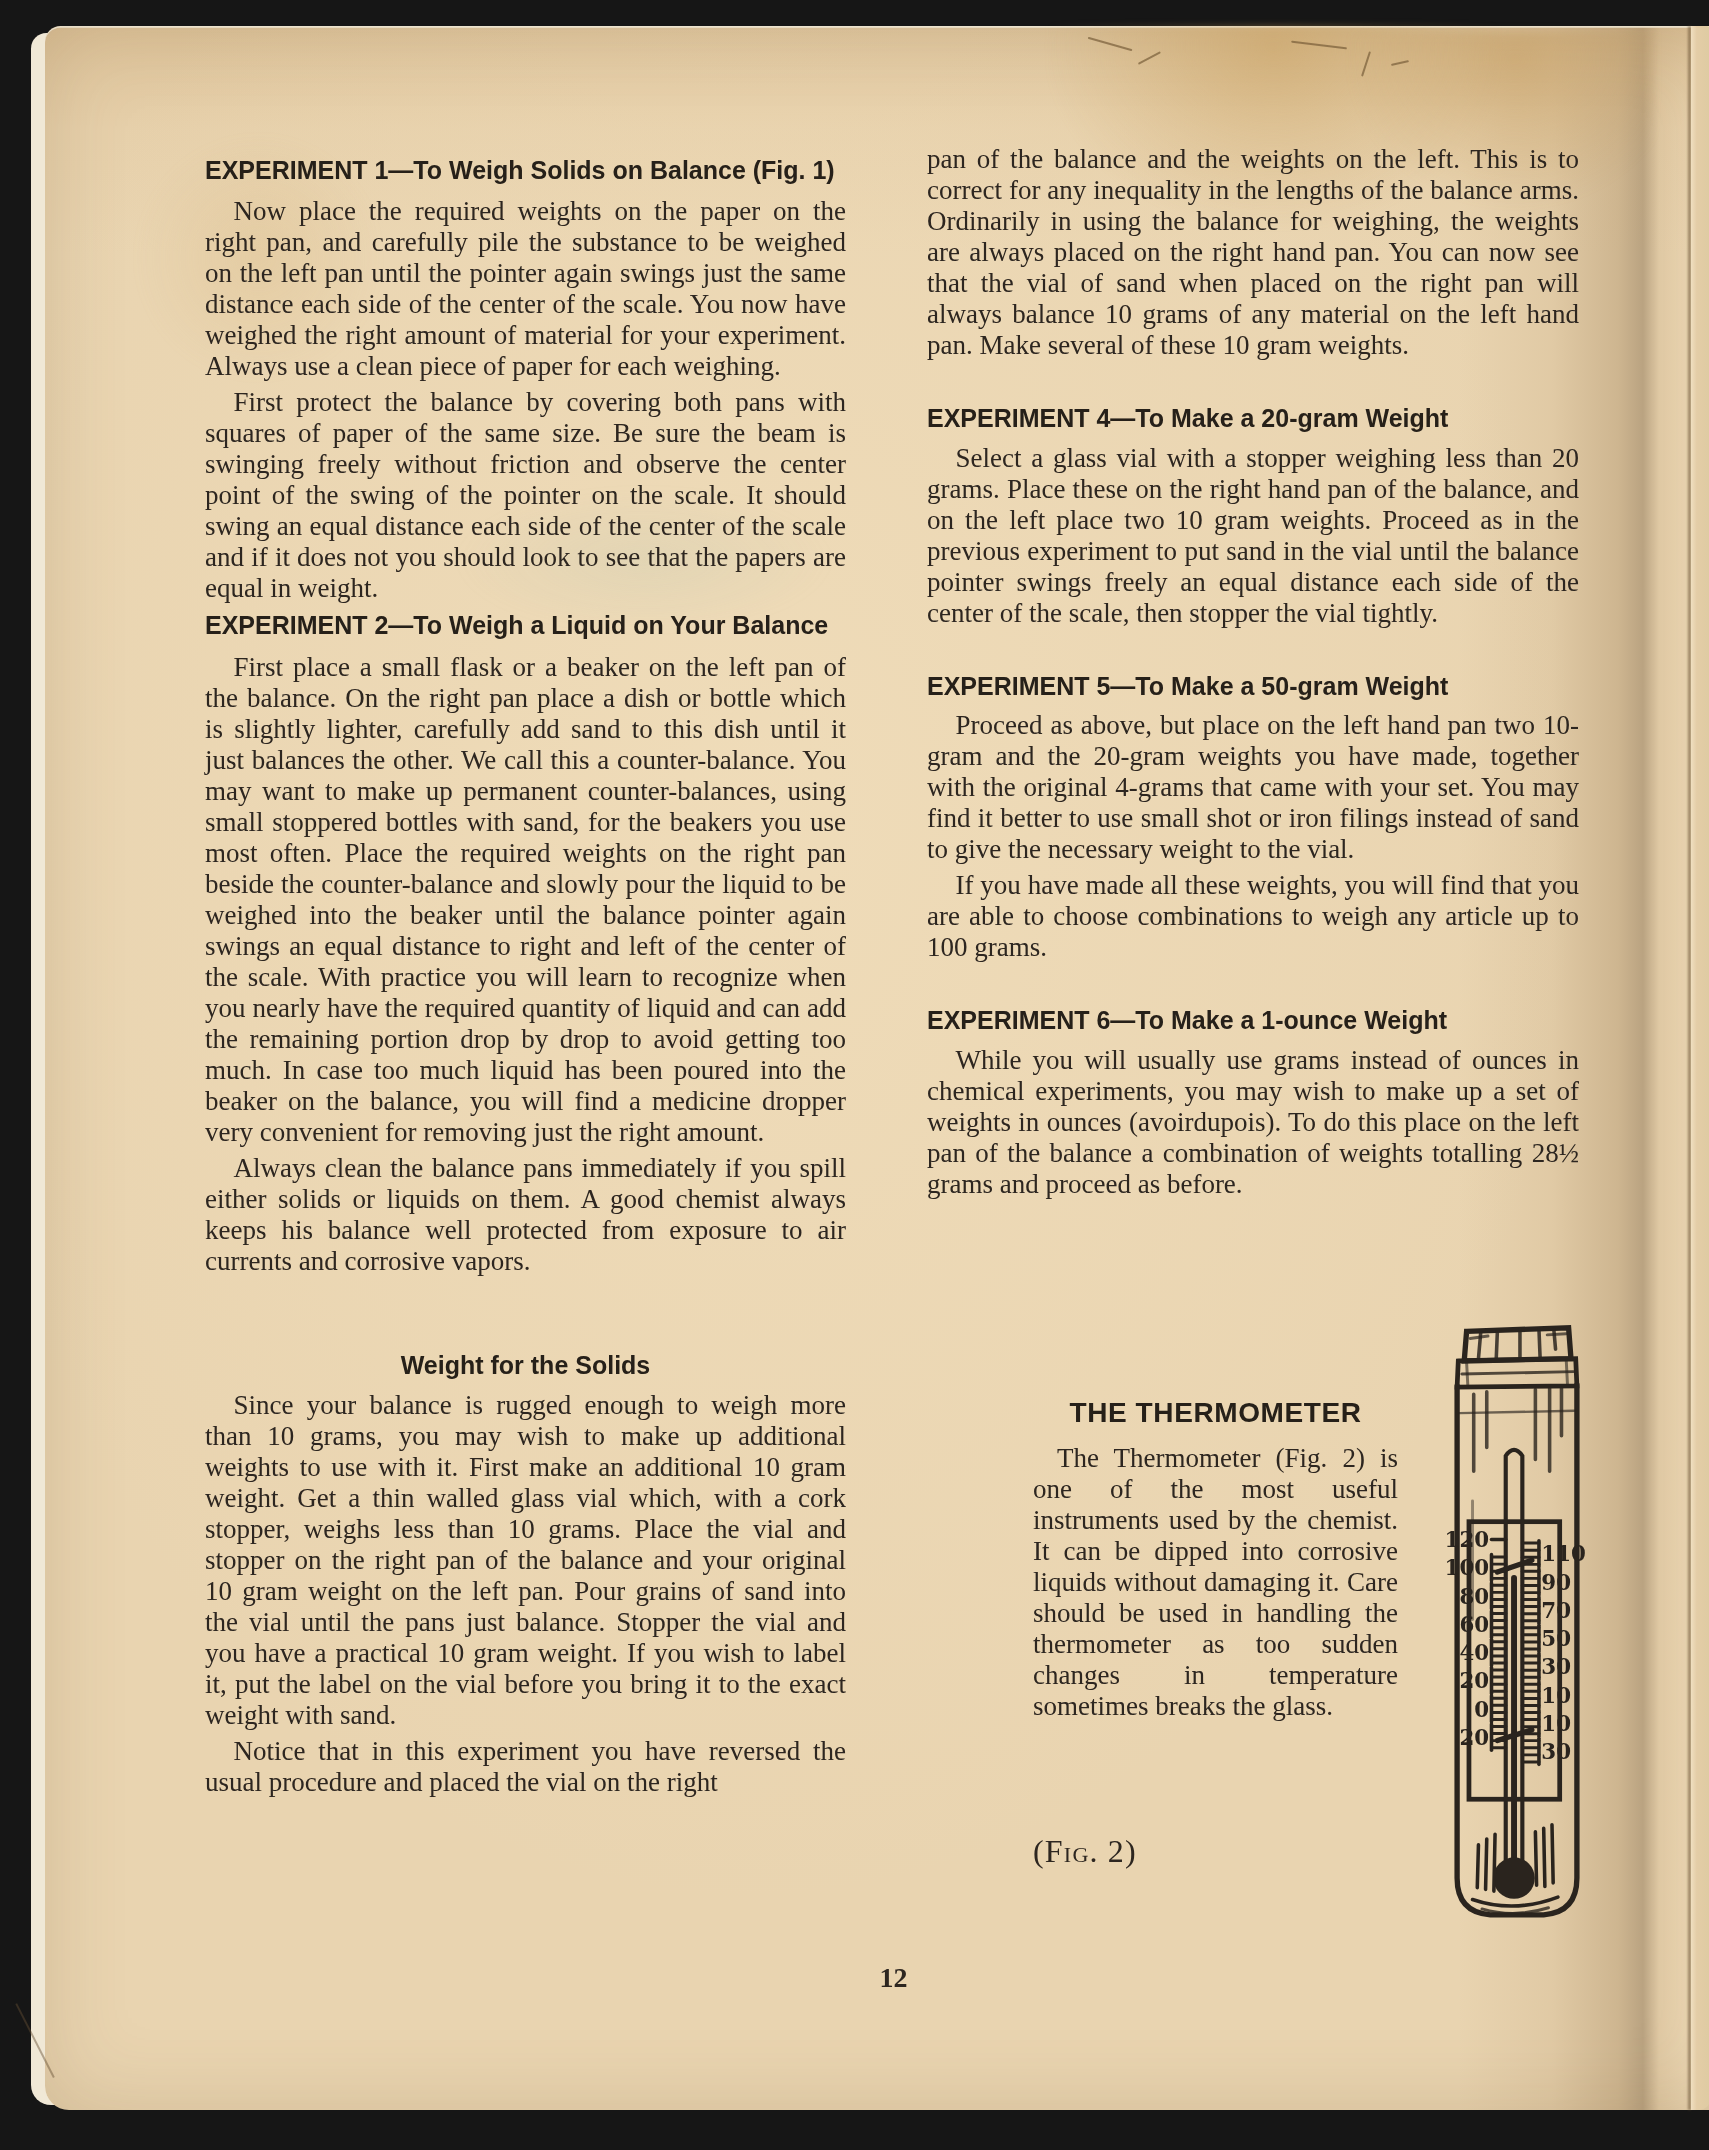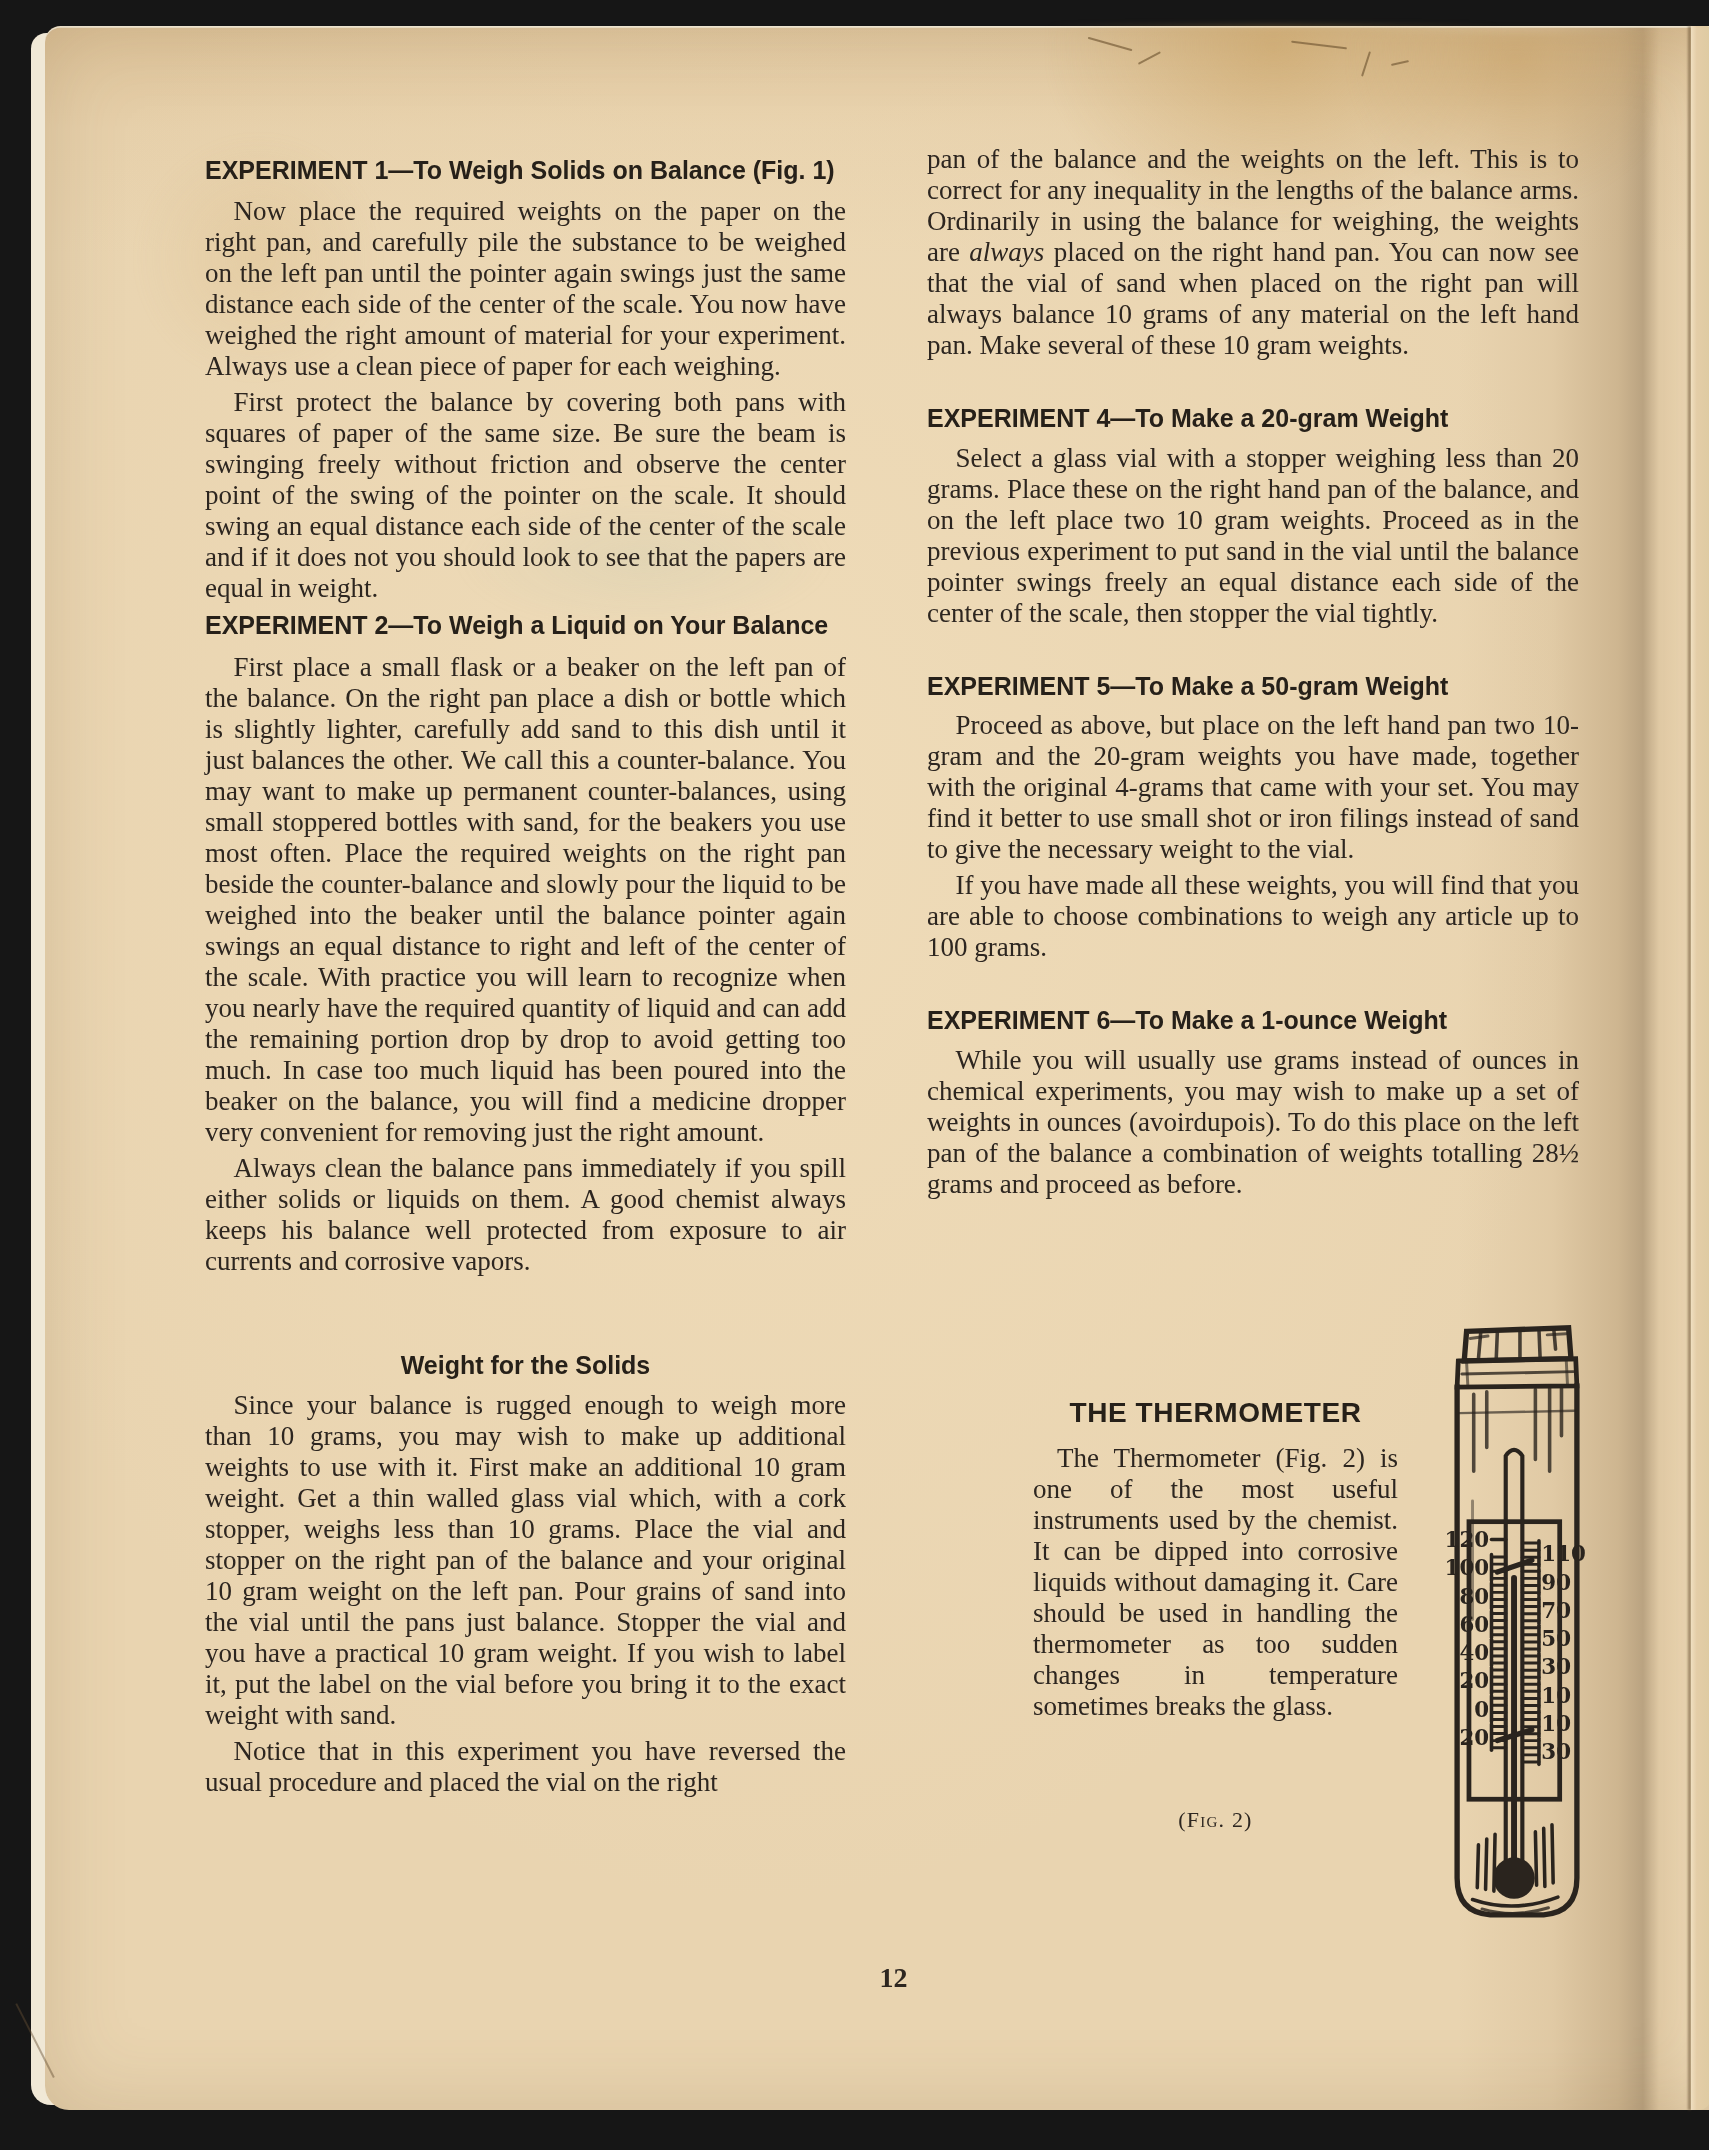--- a/index.html
+++ b/index.html
@@ -63,29 +63,29 @@
     font-family:"Liberation Sans", sans-serif;
     font-weight:bold;font-size:25px;line-height:30px;
     color:#262019;text-align:left;letter-spacing:0px;
     margin:0 0 10.7px 0;
   }
   .exp-head.mt{margin-top:42px;margin-bottom:9.5px;}
   .exp-head.mt-sm{margin-top:6px;margin-bottom:12px;}
   .exp-head.center2{text-align:center;line-height:31px;margin-top:42px;margin-bottom:0px;}
   .col-left{left:160px;top:129px;width:641px;}
   .col-right{left:882px;top:118px;width:652px;}
-  .ital{font-style:italic;}
+  .ital{}
   .thermo-block{position:absolute;left:988px;top:1371px;width:365px;font-size:27px;line-height:31px;}
   .thermo-head{
     font-family:"Liberation Sans", sans-serif;font-weight:bold;
     font-size:28px;line-height:31px;letter-spacing:0.6px;color:#262019;
     text-align:center;margin:0;
   }
   .thermo-block p{margin:15.4px 0 0 0;text-align:justify;text-indent:24px;hyphens:auto;-webkit-hyphens:auto;}
-  .fig-caption{margin-top:82px;text-align:center;font-size:22px;font-variant:small-caps;letter-spacing:1.2px;}
+  .fig-caption{margin-top:114px;text-align:left;font-size:32px;font-variant:small-caps;letter-spacing:1.2px;}
   .page-number{
     position:absolute;left:822px;top:1936px;width:53px;
     text-align:center;font-size:28px;font-weight:bold;color:#2d2620;
   }
   .thermo-svg{position:absolute;left:1386px;top:1297px;}
 </style>
 </head>
 <body>
 
 <div class="page-under"></div>

